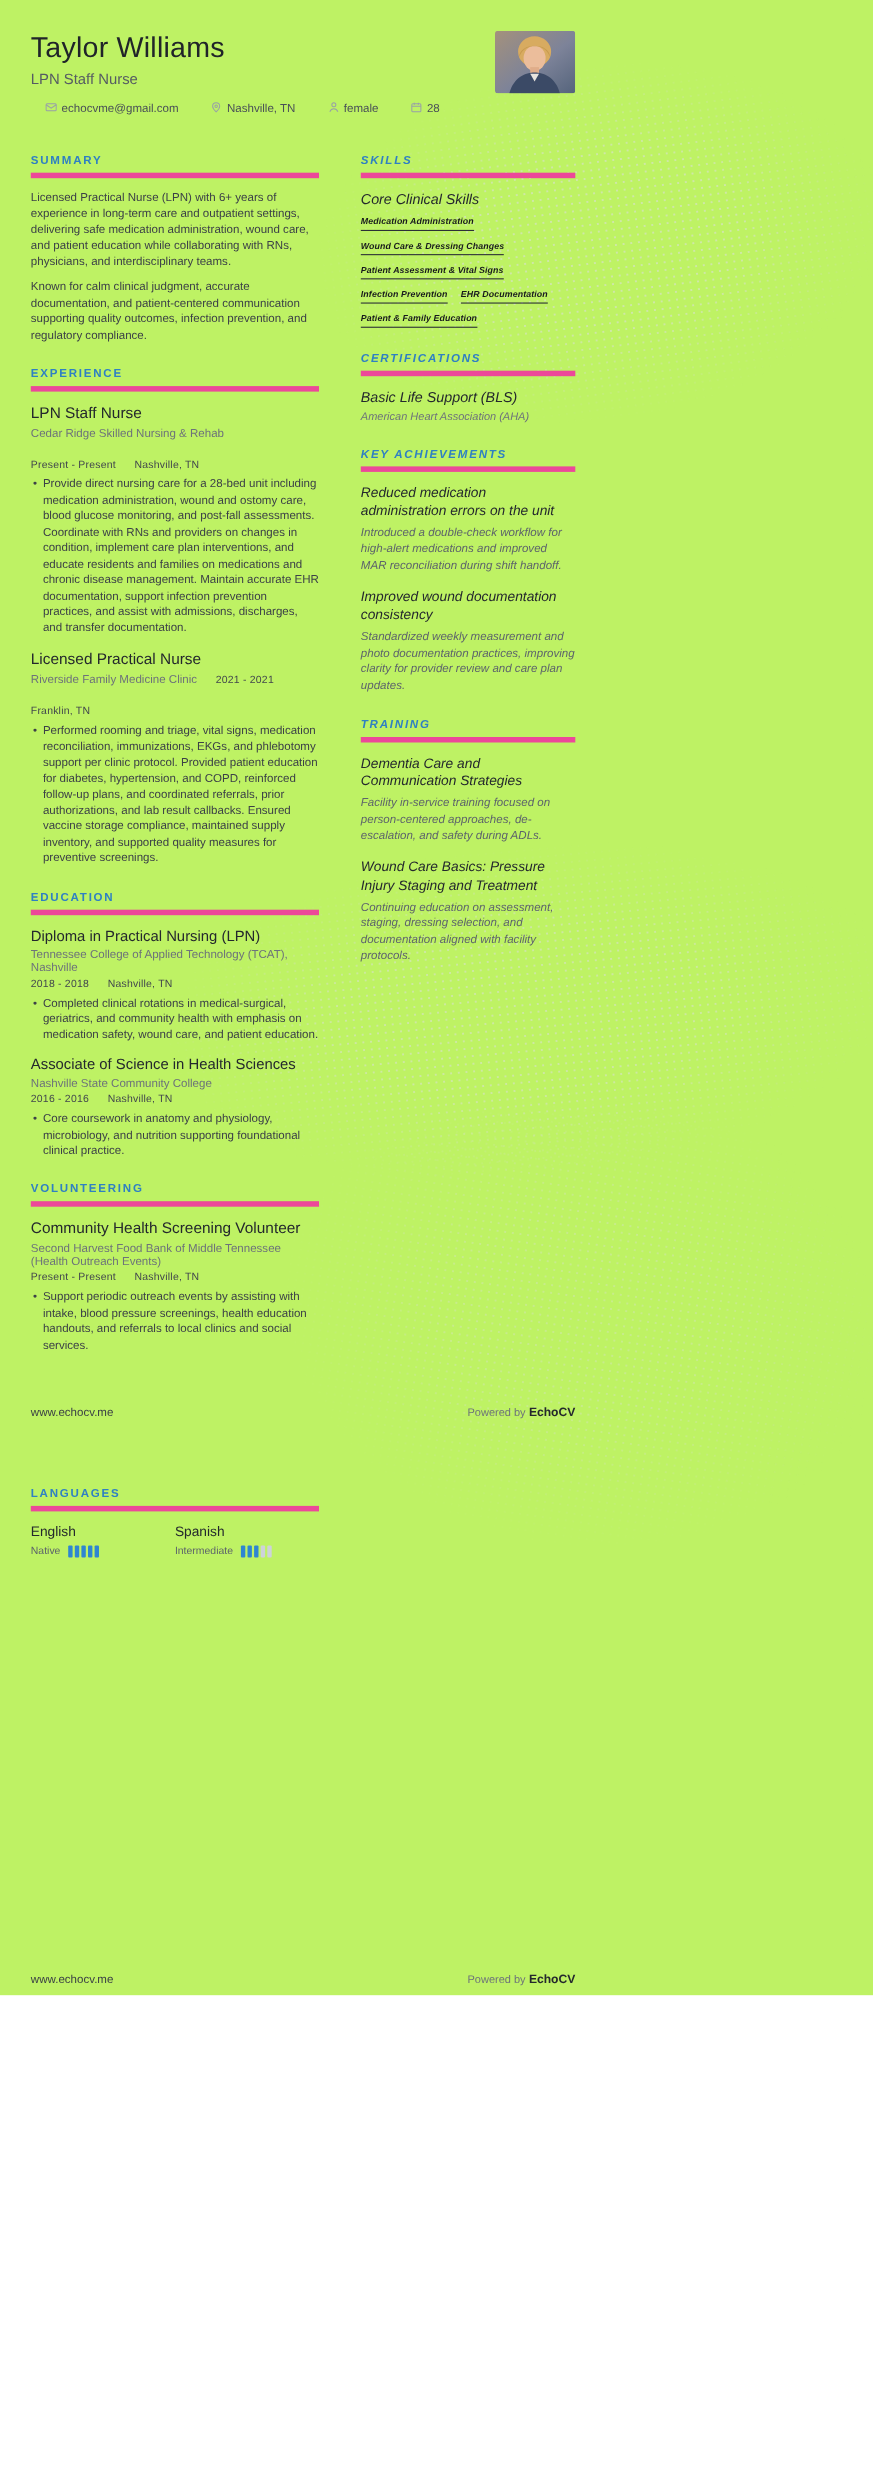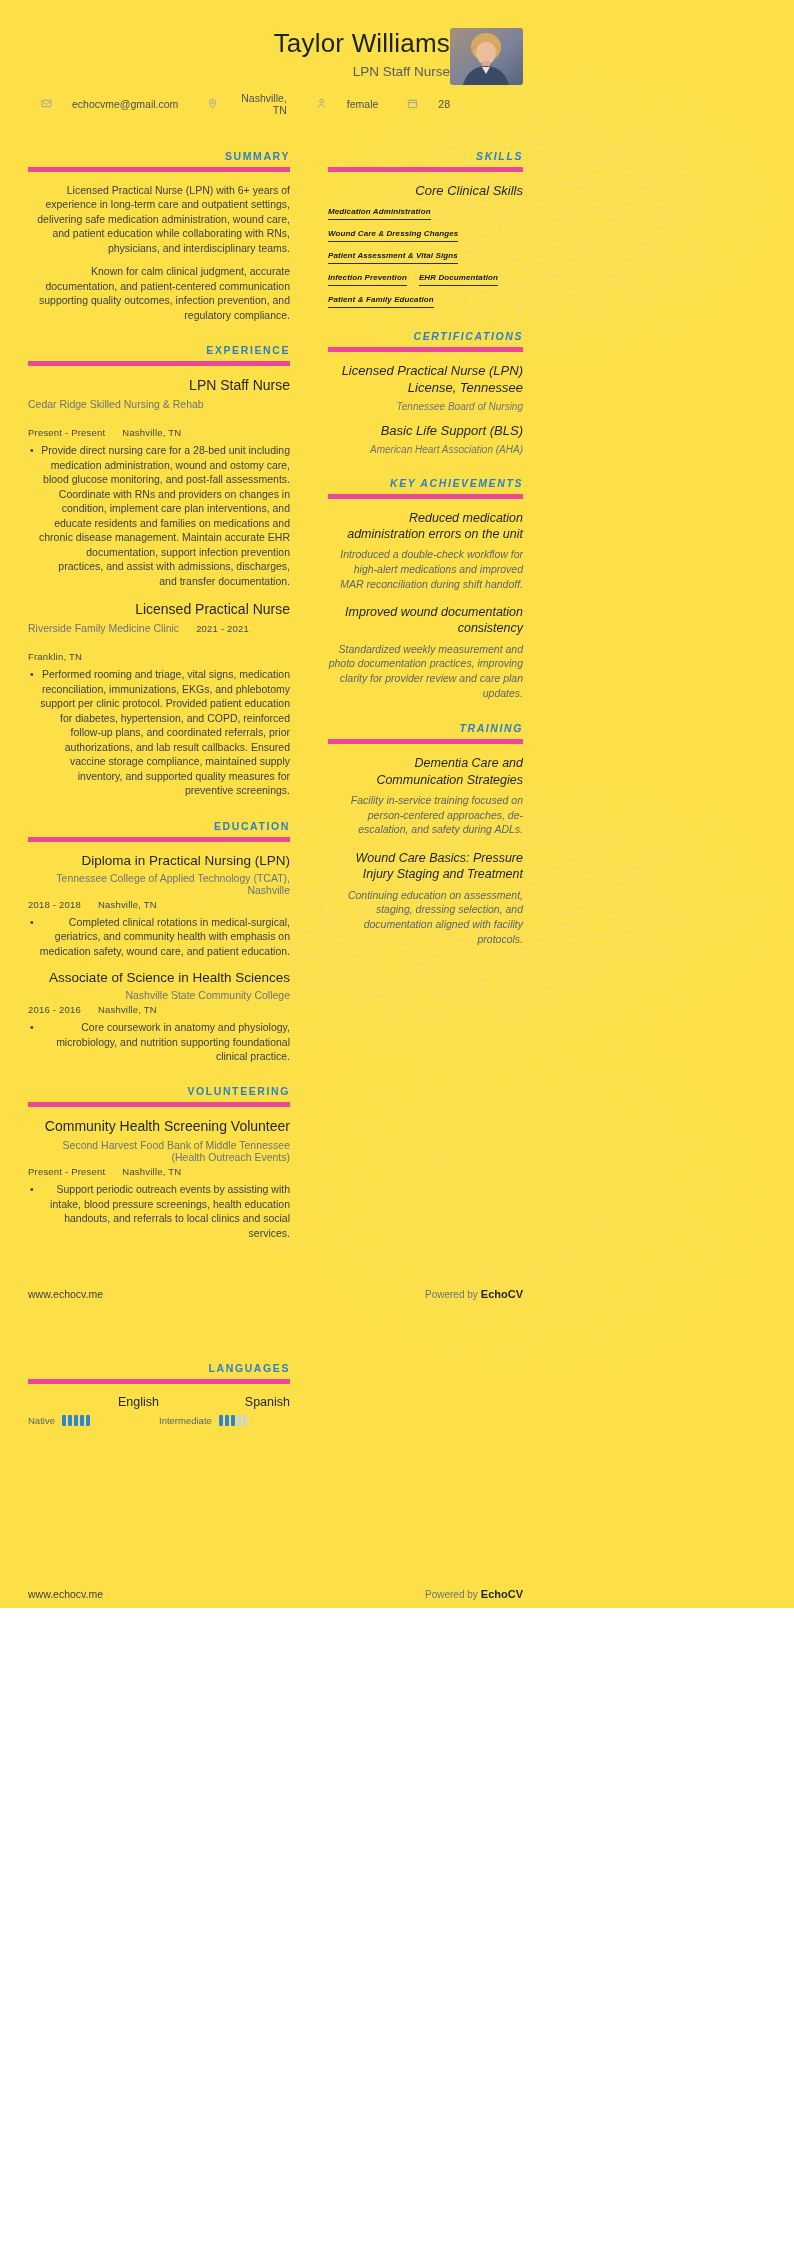--- a/index.html
+++ b/index.html
@@ -1,18 +1,18 @@
 <!DOCTYPE html>
 <html><head>
 <meta charset="utf-8">
 <style>
   * { box-sizing: border-box; }
   html,body { margin:0; padding:0; background:#ffffff; }
   body { font-family:"Liberation Sans","DejaVu Sans",sans-serif; color:#3c4147; }
-  .page { position:relative; width:794px; height:1608px; background:#fde047; overflow:hidden;text-align:right; }
+  .page { position:relative; width:794px; height:1814px; background:#bef264; overflow:hidden; }
 
   
   .dots { position:absolute; pointer-events:none;
           background-image:radial-gradient(circle,#dcdee2 1px,transparent 1.3px);
           background-size:7px 7px; }
   .dots-a { left:290px; top:60px;  width:510px; height:320px; opacity:.55;
             -webkit-mask-image:radial-gradient(ellipse at center,#000 35%,transparent 72%);
             mask-image:radial-gradient(ellipse at center,#000 35%,transparent 72%);
             transform:rotate(-7deg); }
   .dots-b { left:150px; top:770px; width:660px; height:300px; opacity:.5;
@@ -25,21 +25,21 @@
             transform:rotate(8deg); }
 
   .inner { position:relative; z-index:1; margin-left:28px; width:495px; padding-top:28px; }
 
   
   .hdr { display:flex; justify-content:space-between; align-items:flex-start; }
   .hdr h1 { margin:0; font-size:26px; font-weight:500; letter-spacing:.2px; color:#202429; }
   .job-title { margin-top:5px; font-size:13.5px; color:#565c63; }
   .contact-row { display:flex; align-items:center; gap:16px; margin-top:13px;
                  font-size:10.5px; color:#495057; }
-  .contact-item { display:inline-flex; align-items:center; gap:20px;padding-left:13px; }
+  .contact-item { display:inline-flex; align-items:center; gap:4px;padding-left:13px; }
   .contact-item svg { flex:none; }
   .photo { flex:none; width:73px; height:57px; border-radius:3px; overflow:hidden; }
 
   
   .columns { display:flex; gap:38px; margin-top:34px; }
   .col-left  { width:262px; flex:none; }
   .col-right { width:195px; flex:none;font-style:italic; }
   section { margin-bottom:22px; }
   .sec-head { font-size:10.5px; font-weight:600; letter-spacing:1.6px; color:#2f80c3;
               padding-bottom:5px; border-bottom:5px solid #ec4899; margin-bottom:11px; }
@@ -259,24 +259,20 @@
             <span class="tag">Patient Assessment &amp; Vital Signs</span>
             <span class="tag">Infection Prevention</span>
             <span class="tag">EHR Documentation</span>
             <span class="tag">Patient &amp; Family Education</span>
           </div>
         </section>
 
         <section>
           <div class="sec-head">CERTIFICATIONS</div>
           <div class="cert-item">
-            <div class="cert-name">Licensed Practical Nurse (LPN) License, Tennessee</div>
-            <div class="cert-issuer">Tennessee Board of Nursing</div>
-          </div>
-          <div class="cert-item">
             <div class="cert-name">Basic Life Support (BLS)</div>
             <div class="cert-issuer">American Heart Association (AHA)</div>
           </div>
         </section>
 
         <section>
           <div class="sec-head">KEY ACHIEVEMENTS</div>
           <div class="ach-item">
             <div class="ach-title">Reduced medication administration errors on the unit</div>
             <div class="ach-desc">Introduced a double-check workflow for high-alert medications and improved MAR reconciliation during shift handoff.</div>

